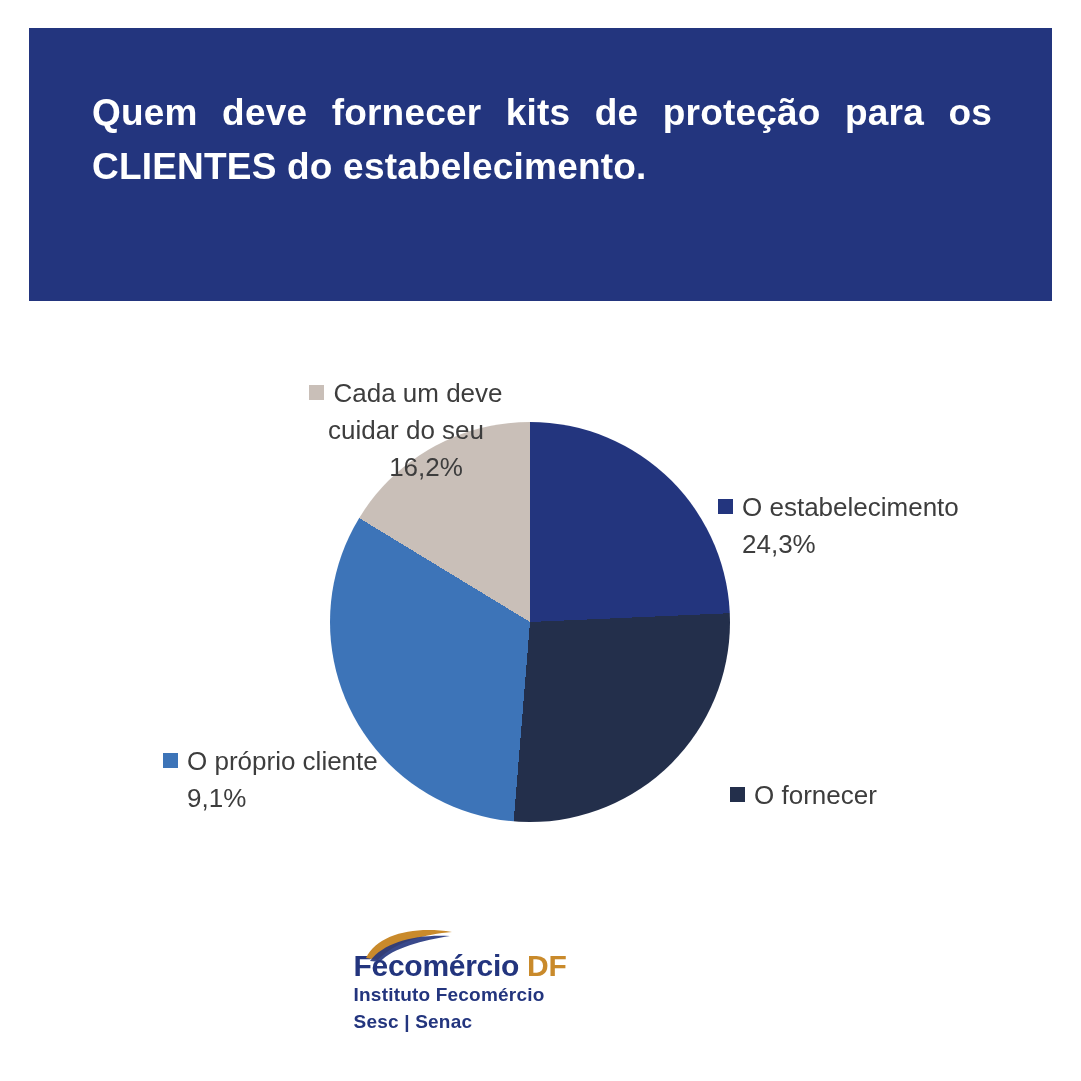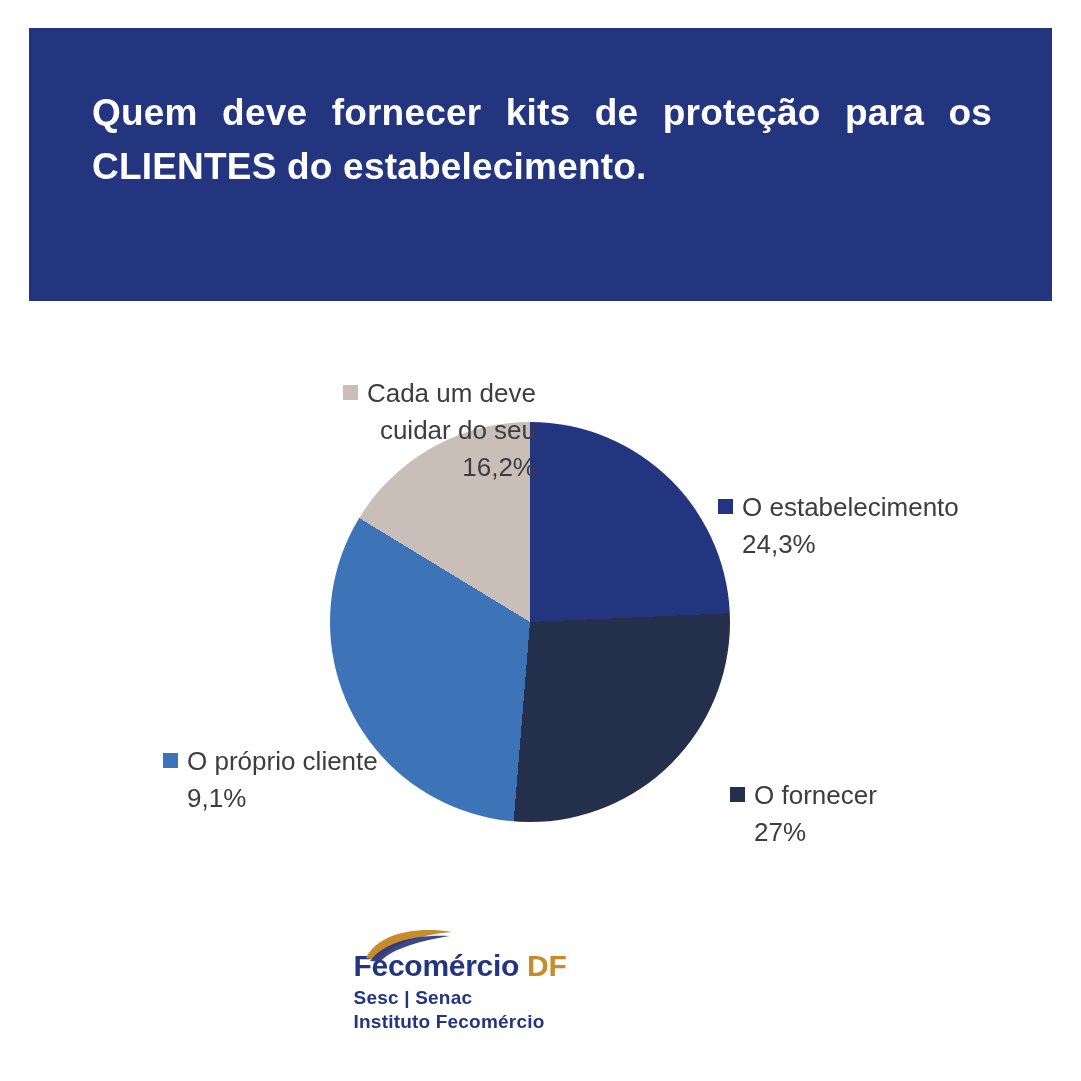--- a/index.html
+++ b/index.html
@@ -81,21 +81,21 @@
     vertical-align: 2px;
   }
   .legend .lbl { display: inline; }
   .legend .pct { display: block; }
 
   
   #legend-cada {
     left: 276px;
     top: 72px;
     width: 260px;
-    text-align: right;
+    text-align: center;
   }
   #legend-cada .pct { padding-left: 40px; }
 
   
   #legend-estab {
     left: 718px;
     top: 186px;
     width: 330px;
     text-align: left;
   }
@@ -182,33 +182,32 @@
     <span class="pct">16,2%</span>
   </div>
 
   <div class="legend" id="legend-estab">
     <span class="swatch" style="background:#23357e"></span><span class="lbl">O estabelecimento</span>
     <span class="pct">24,3%</span>
   </div>
 
   <div class="legend" id="legend-gov">
     <span class="swatch" style="background:#232f4b"></span><span class="lbl">O fornecer</span>
-    <span class="pct">27%</span>
   </div>
 
   <div class="legend" id="legend-cliente">
     <span class="swatch" style="background:#3d74b8"></span><span class="lbl">O próprio cliente</span>
     <span class="pct">9,1%</span>
   </div>
 
 </div>
 
 <div id="logo-block">
   <div id="logo-inner">
     <svg id="logo-swoosh" viewBox="0 0 120 36">
       <path d="M2 30 C 14 6, 50 -2, 88 4 C 62 6, 30 14, 14 32 Z" fill="#c98a2b"></path>
       <path d="M6 33 C 20 14, 52 6, 86 8 C 60 12, 28 20, 16 34 Z" fill="#23357e" opacity="0.9"></path>
     </svg>
     <div id="logo-main"><span>Fecomércio </span><span class="df">DF</span></div>
+    <div id="logo-sub2">Instituto Fecomércio</div>
     <div id="logo-sub1">Sesc | Senac</div>
-    <div id="logo-sub2">Instituto Fecomércio</div>
   </div>
 </div>
 
 </body></html>

